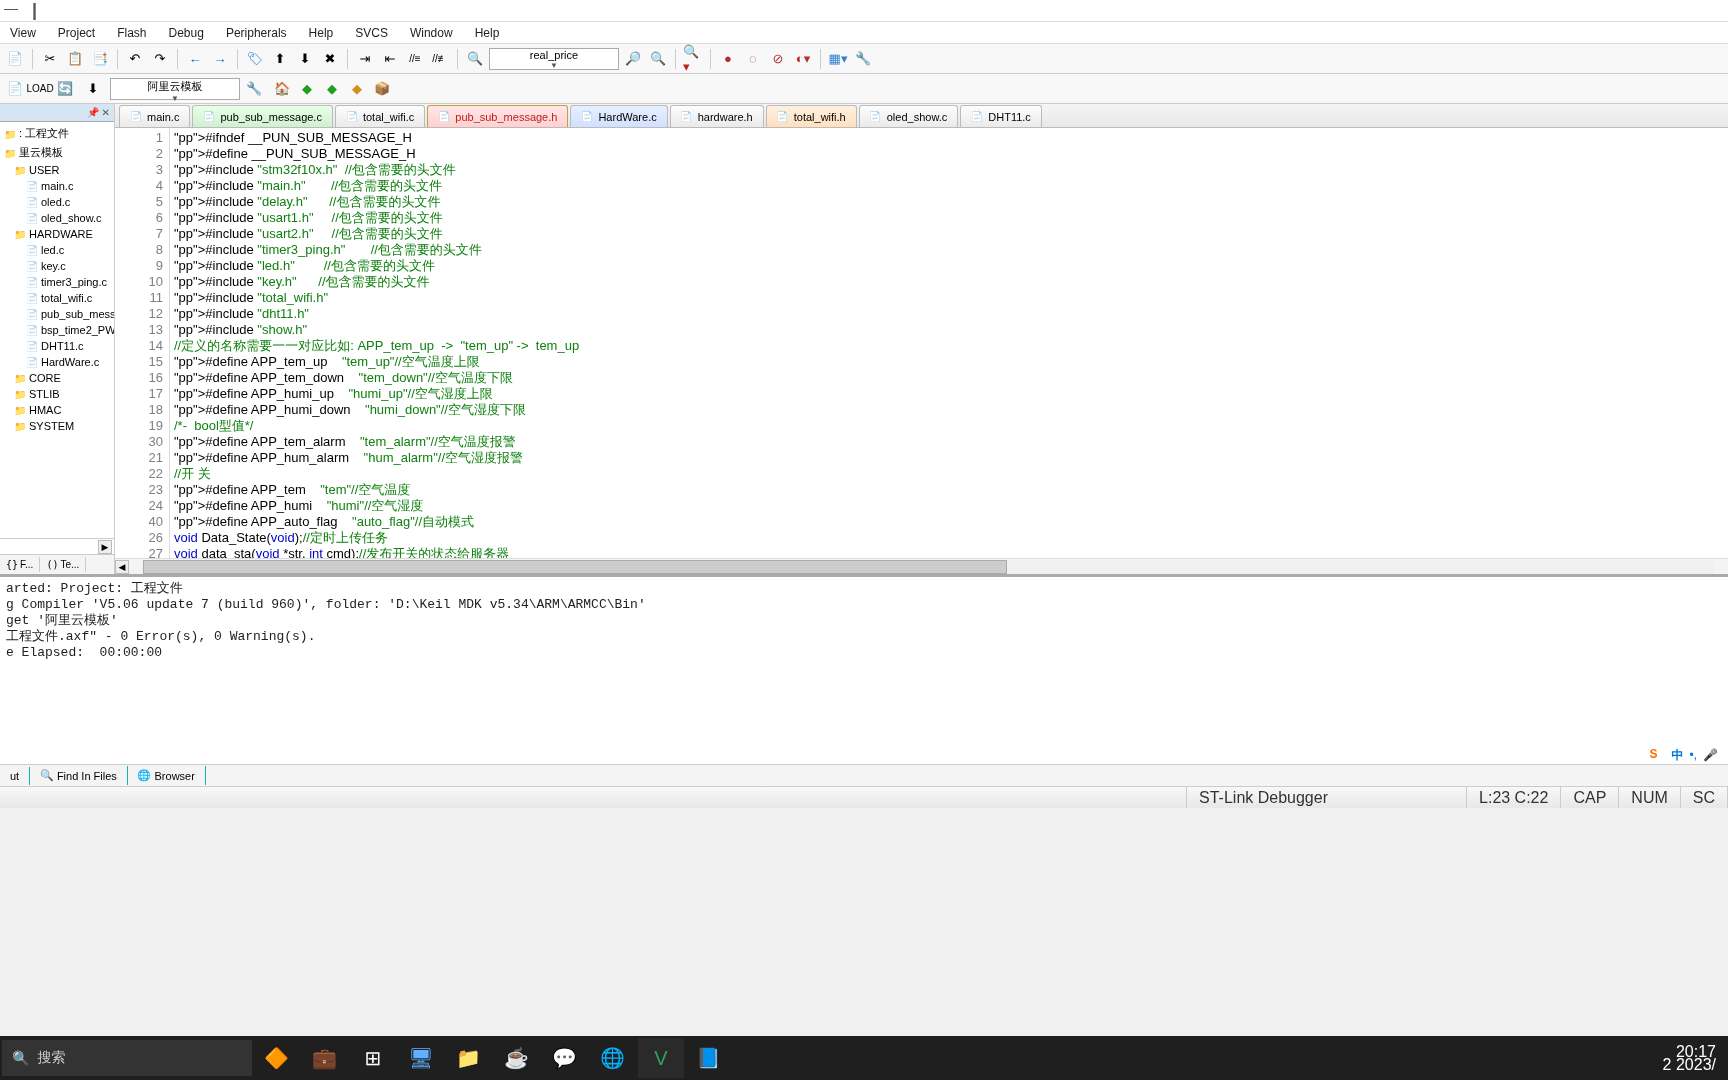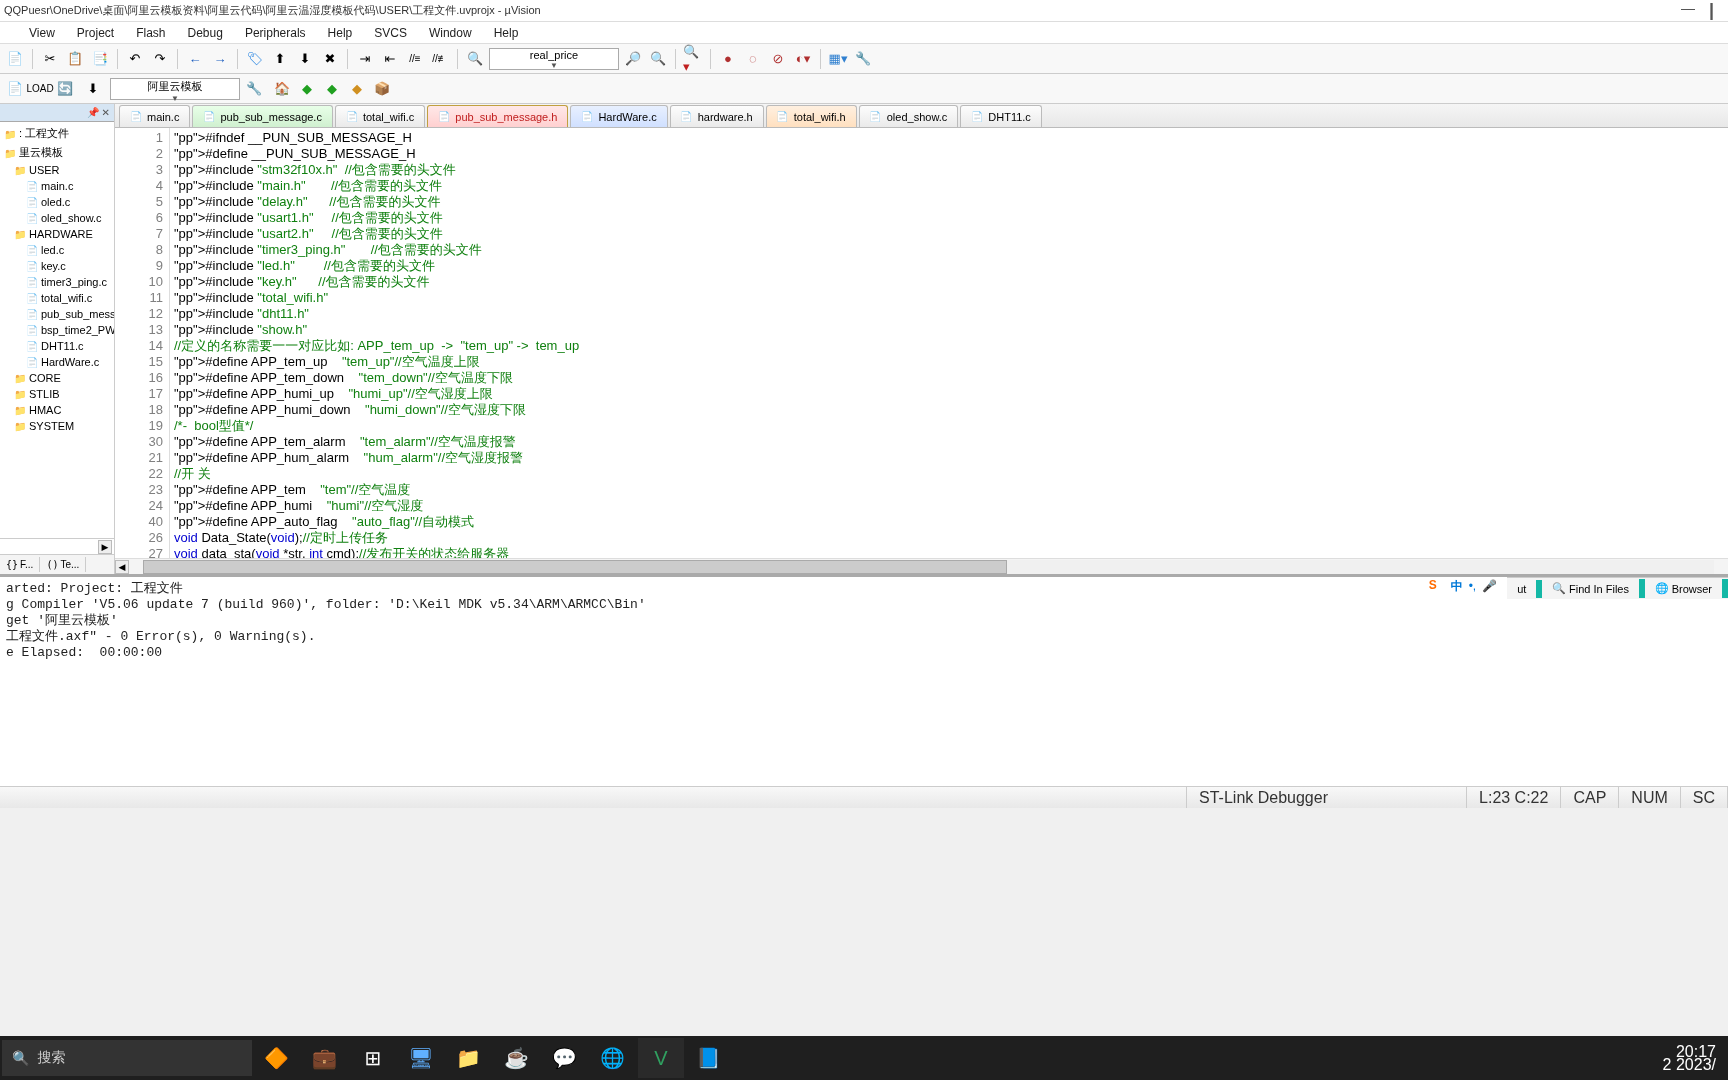--- a/index.html
+++ b/index.html
@@ -3,21 +3,21 @@
 <meta charset="utf-8">
 <style>
 * { margin: 0; padding: 0; box-sizing: border-box; font-family: "Microsoft YaHei", Tahoma, sans-serif; }
 body { background: #f0f0f0; width: 1728px; height: 1080px; overflow: hidden; font-size: 12px; }
 
 .titlebar { height: 22px; background: #fff; border-bottom: 1px solid #ddd; display: flex; align-items: center; padding: 0 4px; }
 .titlebar .title { flex: 1; font-size: 11px; color: #333; }
 .titlebar .winctrl { display: flex; gap: 14px; padding-right: 10px; }
 .titlebar .winctrl span { cursor: pointer; color: #555; font-size: 14px; }
 
-.menubar { height: 22px; background: #fff; display: flex; align-items: center; padding: 0 19px; border-bottom: 1px solid #ddd; gap: 2px; }
+.menubar { height: 22px; background: #fff; display: flex; align-items: center; padding: 0 0; border-bottom: 1px solid #ddd; gap: 2px; }
 .menubar .mitem { padding: 2px 10px; cursor: pointer; font-size: 12px; color: #222; }
 
 .toolbar { height: 30px; background: #f8f8f8; border-bottom: 1px solid #ccc; display: flex; align-items: center; padding: 0 4px; gap: 3px; }
 .toolbar .sep { width: 1px; height: 20px; background: #ccc; margin: 0 3px; }
 .tbtn { width: 22px; height: 22px; border: 1px solid transparent; background: #f8f8f8; display: flex; align-items: center; justify-content: center; cursor: pointer; font-size: 13px; }
 .combo { height: 22px; border: 1px solid #aaa; background: #fff; display: inline-flex; align-items: center; padding: 0 4px; min-width: 130px; justify-content: space-between; font-size: 11px; flex-direction: column; }
 .combo .arrow { font-size: 8px; color: #555; }
 
 .toolbar2 { height: 30px; background: #f8f8f8; border-bottom: 1px solid #ccc; display: flex; align-items: center; padding: 0 4px; gap: 3px; }
 
@@ -51,42 +51,41 @@
 .gutter { width: 55px; background: #fff; border-right: 1px solid #ddd; text-align: right; padding: 2px 6px 2px 2px; font-family: "Courier New", monospace; font-size: 13px; color: #808080; line-height: 16px; }
 .code { flex: 1; padding: 2px 4px; font-family: "Courier New", monospace; font-size: 13px; line-height: 16px; white-space: pre; overflow: hidden; }
 .code .cm { color: #108010; }
 .code .str { color: #108010; }
 .code .kw { color: #0000d0; }
 .h-scrollbar { height: 16px; background: #f4f4f4; border-top: 1px solid #ddd; display: flex; align-items: center; }
 .h-scrollbar .track { flex: 1; height: 14px; background: #f0f0f0; position: relative; margin: 0 14px; }
 .h-scrollbar .thumb { position: absolute; left: 0; width: 55%; height: 100%; background: #ccc; border: 1px solid #aaa; }
 .h-scrollbar .sbtn { width: 14px; height: 14px; background: #eee; border: 1px solid #bbb; text-align: center; line-height: 12px; font-size: 9px; cursor: pointer; }
 
-.output-pane { height: 212px; background: #fff; border-top: 3px solid #aaa; display: flex; }
+.output-pane { height: 212px; background: #fff; border-top: 3px solid #aaa; display: flex; flex-direction: column; }
 .output-body { flex: 1; padding: 4px 6px; font-family: "Courier New", monospace; font-size: 13px; color: #222; line-height: 16px; white-space: pre; overflow: hidden; }
 .output-tabs { height: 22px; border-top: 1px solid #ccc; background: #f4f4f4; display: flex; align-items: center; }
-.output-tabs .otab { padding: 3px 10px; border-right: 6px solid #14b8a6; font-size: 11px; cursor: pointer; display: flex; align-items: center; gap: 3px; }
+.output-tabs .otab { padding: 3px 10px; border-right: 1px solid #14b8a6; font-size: 11px; cursor: pointer; display: flex; align-items: center; gap: 3px; }
 
 .statusbar { height: 22px; background: linear-gradient(#f8f8f8, #e8e8e8); border-top: 1px solid #ccc; display: flex; align-items: center; font-size: 16px; color: #333; }
 .statusbar .scell { padding: 0 12px; border-right: 1px solid #ccc; height: 100%; display: flex; align-items: center; }
 .statusbar .flex { flex: 1; }
 .ime-strip { height: 18px; display: flex; justify-content: flex-end; align-items: center; gap: 6px; padding-right: 10px; background: #fff; }
 .ime-strip .ime-icon { width: 16px; height: 16px; font-size: 12px; }
 
 .taskbar { position: absolute; bottom: 0; left: 0; right: 0; height: 44px; background: #1f1f1f; display: flex; align-items: center; gap: 2px; padding: 0 2px; }
 .taskbar .search { width: 250px; height: 36px; background: #333; color: #ccc; display: flex; align-items: center; padding: 0 10px; gap: 8px; font-size: 14px; }
 .taskbar .tbitem { width: 46px; height: 40px; display: flex; align-items: center; justify-content: center; color: #fff; font-size: 20px; cursor: pointer; }
 .taskbar .tray { margin-left: auto; display: flex; align-items: center; gap: 8px; color: #fff; font-size: 16px; padding-right: 10px; }
 .taskbar .tray .clock { text-align: right; line-height: 13px; }
 </style>
 </head>
 <body>
 
 <div class="titlebar">
-  <span class="title">QQPuesr\OneDrive\桌面\阿里云模板资料\阿里云代码\阿里云温湿度模板代码\USER\工程文件.uvprojx - µVision</span>
   <div class="winctrl">
     <span>—</span>
     <span style="font-size:18px;font-weight:bold;">|</span>
   </div>
 </div>
 
 <div class="menubar" id="menubar">
     <div class="mitem">View</div>
     <div class="mitem">Project</div>
     <div class="mitem">Flash</div>

